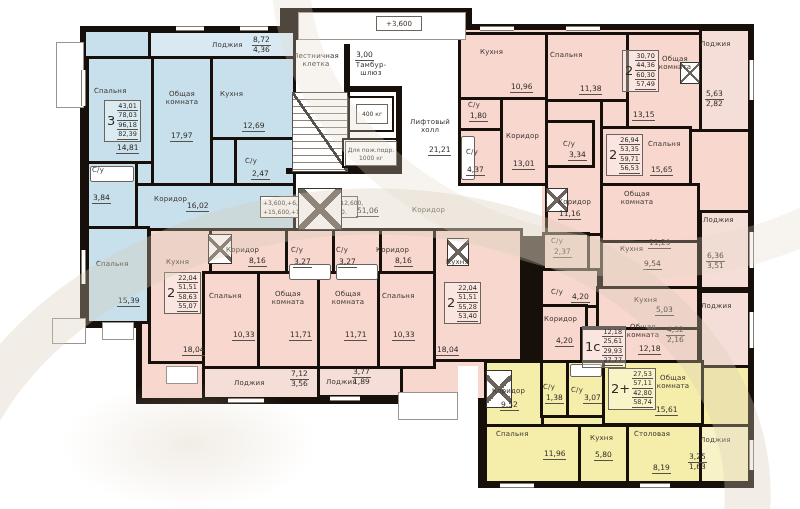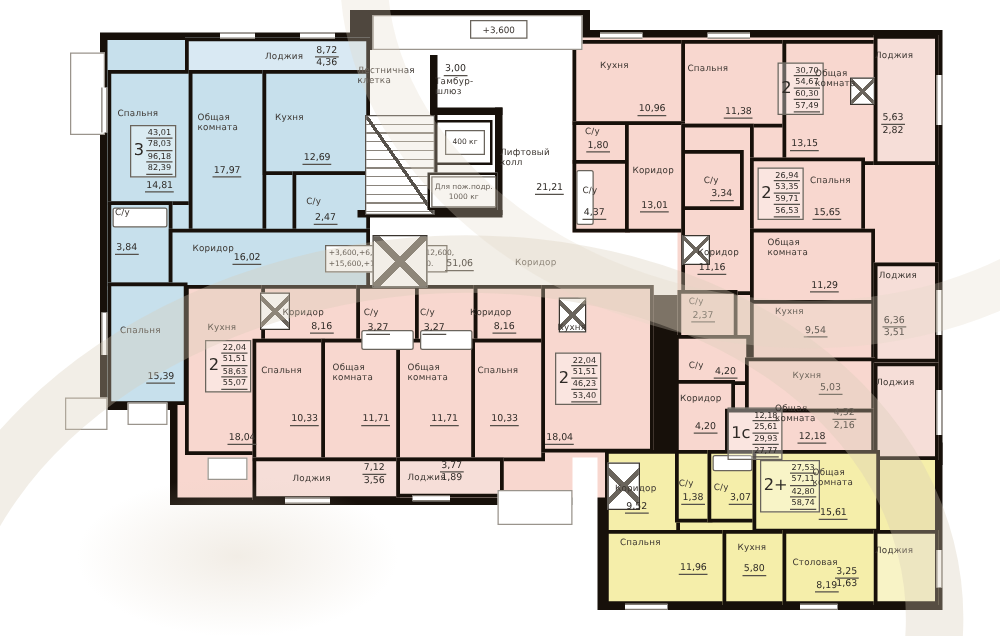--- a/index.html
+++ b/index.html
@@ -5,21 +5,21 @@
   html,body{margin:0;padding:0;background:#fff;}
   .plan{position:relative;width:800px;height:509px;background:#ffffff;overflow:hidden;
         font-family:"DejaVu Sans",sans-serif;color:#2e2a26;}
   .wall{position:absolute;background:#17100a;}
   .base{position:absolute;}
   .white{position:absolute;background:#fff;}
   .r{position:absolute;border:3px solid #17100a;box-sizing:border-box;}
   .blue{background:#c7e0ec;} .blueL{background:#d9e9f3;}
   .pink{background:#f8d7cf;} .pinkL{background:#f6ded8;}
   .yel{background:#f5eeaa;}  .yelL{background:#f8f3c6;}
-  .lbl{position:absolute;font-size:7px;line-height:1.2;color:#3b3530;text-align:left;
+  .lbl{position:absolute;font-size:7px;line-height:1.2;color:#3b3530;text-align:center;
        white-space:pre-line;letter-spacing:.2px;}
   .num{position:absolute;font-size:7.5px;color:#2e2a26;border-bottom:1px solid #55504a;
        line-height:1.15;padding:0 1px;white-space:nowrap;}
   .frac{position:absolute;font-size:7.5px;text-align:center;line-height:1.15;color:#2e2a26;}
   .frac b{display:block;font-weight:normal;border-bottom:1px solid #55504a;padding:0 1px;}
   .frac i{display:block;font-style:normal;}
   .ubox{position:absolute;border:1px solid #6a645c;background:rgba(255,255,255,.35);
         display:flex;align-items:center;gap:2px;padding:1px 2px;}
   .ubox .n{font-size:13px;line-height:1;}
   .ubox .vs{display:flex;flex-direction:column;}
@@ -215,21 +215,21 @@
   <div class="lbl" style="left:466px;top:148px">С/у</div>
   <div class="num" style="left:466px;top:166px">4,37</div>
   <div class="lbl" style="left:506px;top:132px">Коридор</div>
   <div class="num" style="left:512px;top:160px">13,01</div>
   <div class="lbl" style="left:563px;top:140px">С/у</div>
   <div class="num" style="left:568px;top:151px">3,34</div>
   <div class="ubox" style="left:622px;top:50px">
       <span class="n">2</span>
       <span class="vs">
         <span>30,70</span>
-        <span>54,67</span>
+        <span>44,36</span>
         <span>60,30</span>
         <span>57,49</span>
       </span>
     </div>
   <div class="lbl" style="left:652px;top:55px;width:46px">Общая
 комната</div>
   <div class="num" style="left:632px;top:111px">13,15</div>
   <div class="lbl" style="left:700px;top:40px">Лоджия</div>
   <div class="frac" style="left:705px;top:90px">
       <b>5,63</b>
@@ -246,21 +246,21 @@
       </span>
     </div>
   <div class="lbl" style="left:648px;top:140px">Спальня</div>
   <div class="num" style="left:650px;top:166px">15,65</div>
   <div class="lbl" style="left:558px;top:198px">Коридор</div>
   <div class="num" style="left:558px;top:210px">11,16</div>
   <div class="lbl" style="left:551px;top:237px">С/у</div>
   <div class="num" style="left:553px;top:248px">2,37</div>
   <div class="lbl" style="left:614px;top:190px;width:46px">Общая
 комната</div>
-  <div class="num" style="left:648px;top:224px">11,29</div>
+  <div class="num" style="left:648px;top:239px">11,29</div>
   <div class="lbl" style="left:620px;top:245px">Кухня</div>
   <div class="num" style="left:643px;top:260px">9,54</div>
   <div class="lbl" style="left:703px;top:216px">Лоджия</div>
   <div class="frac" style="left:706px;top:252px">
       <b>6,36</b>
       <i>3,51</i>
     </div>
 
   <div class="lbl" style="left:551px;top:288px">С/у</div>
   <div class="num" style="left:571px;top:293px">4,20</div>
@@ -325,21 +325,21 @@
   <div class="frac" style="left:352px;top:368px">
       <b>3,77</b>
       <i>1,89</i>
     </div>
   <div class="lbl" style="left:446px;top:258px">Кухня</div>
   <div class="ubox" style="left:444px;top:282px">
       <span class="n">2</span>
       <span class="vs">
         <span>22,04</span>
         <span>51,51</span>
-        <span>46,23</span>
+        <span>55,28</span>
         <span>53,40</span>
       </span>
     </div>
   <div class="num" style="left:436px;top:346px">18,04</div>
 
   <div class="lbl" style="left:492px;top:387px">Коридор</div>
   <div class="num" style="left:500px;top:401px">9,52</div>
   <div class="lbl" style="left:543px;top:383px">С/у</div>
   <div class="num" style="left:545px;top:394px">1,38</div>
   <div class="lbl" style="left:571px;top:386px">С/у</div>
@@ -353,24 +353,24 @@
         <span>58,74</span>
       </span>
     </div>
   <div class="lbl" style="left:650px;top:374px;width:46px">Общая
 комната</div>
   <div class="num" style="left:655px;top:406px">15,61</div>
   <div class="lbl" style="left:496px;top:430px">Спальня</div>
   <div class="num" style="left:543px;top:450px">11,96</div>
   <div class="lbl" style="left:590px;top:434px">Кухня</div>
   <div class="num" style="left:594px;top:451px">5,80</div>
-  <div class="lbl" style="left:634px;top:446px">Столовая</div>
+  <div class="lbl" style="left:634px;top:430px">Столовая</div>
   <div class="num" style="left:652px;top:464px">8,19</div>
   <div class="lbl" style="left:700px;top:436px">Лоджия</div>
-  <div class="frac" style="left:668px;top:453px">
+  <div class="frac" style="left:688px;top:453px">
       <b>3,25</b>
       <i>1,63</i>
     </div>
 
   <div class="wm" style="left:-80px;top:190px;width:760px;height:560px;border:46px solid #d9cab5;
        border-radius:50%;opacity:.33;transform:rotate(-7deg)"></div>
   <div class="wm" style="left:270px;top:-270px;width:620px;height:470px;border:38px solid #e4d8c6;
        border-radius:50%;opacity:.28;transform:rotate(10deg)"></div>
   <div class="wm" style="left:60px;top:380px;width:260px;height:130px;
        background:radial-gradient(ellipse at center, rgba(222,210,192,.4), rgba(222,210,192,0) 70%)"></div>

